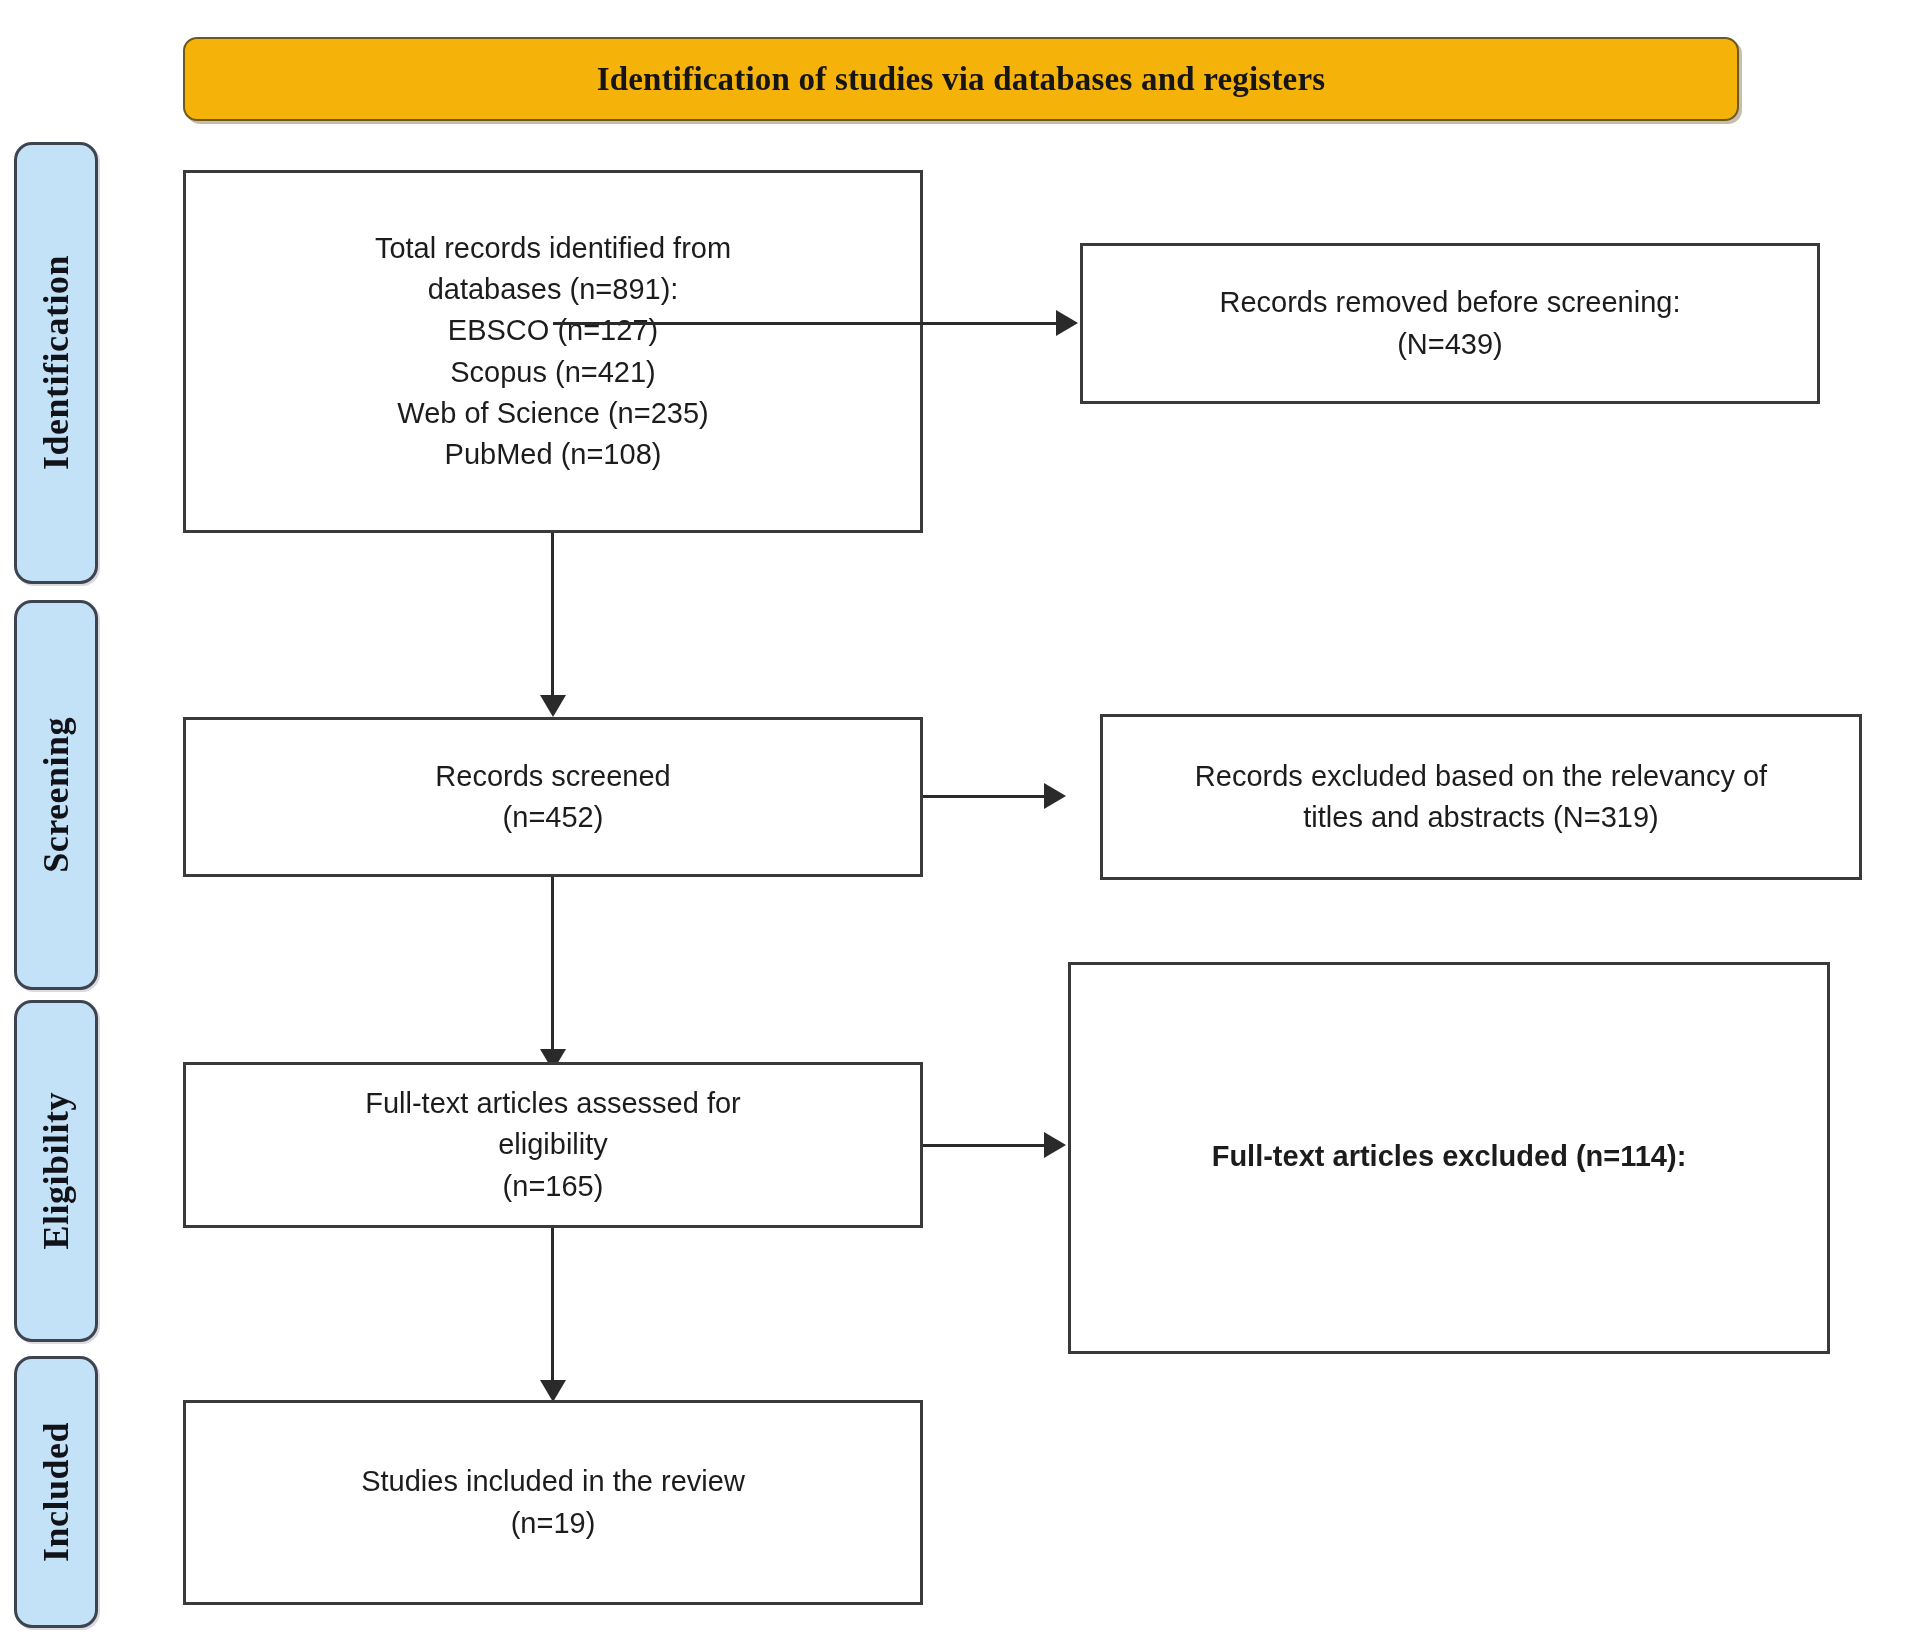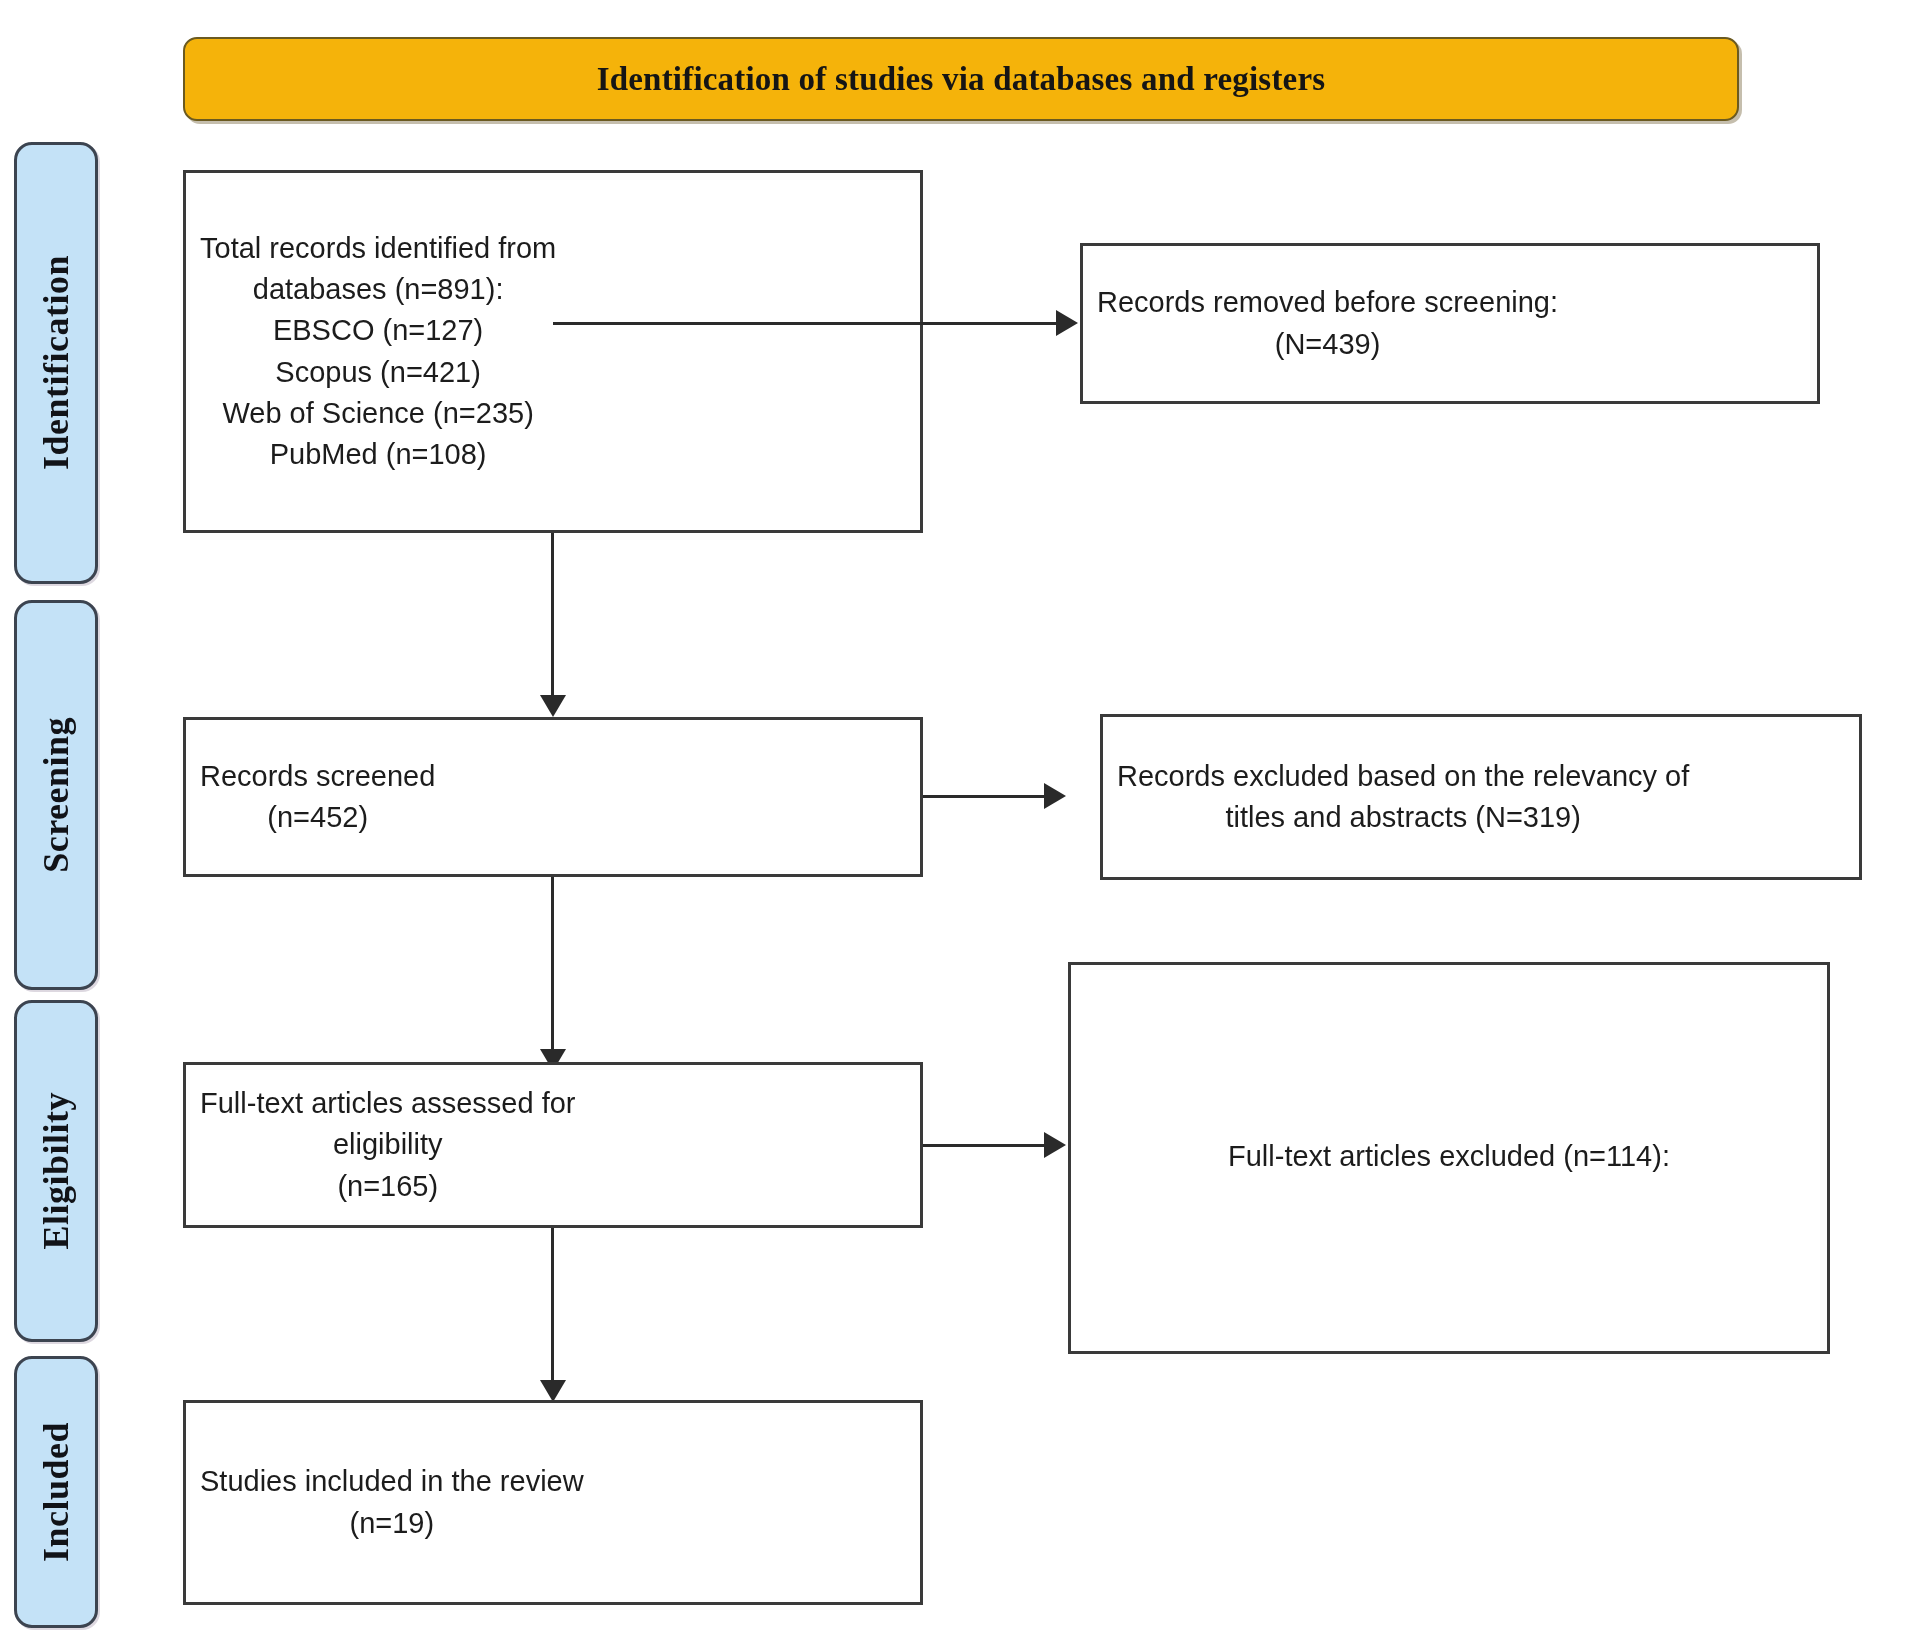--- a/index.html
+++ b/index.html
@@ -69,34 +69,36 @@
   }
 
   
   .flow-box {
     position: absolute;
     background: #ffffff;
     border: 3px solid #3a3a3a;
     box-sizing: border-box;
     display: flex;
     align-items: center;
+    justify-content: center;
   }
   .flow-box .box-text {
     font-family: "Liberation Sans", sans-serif;
     font-size: 29px;
     line-height: 1.42;
     color: #1c1c1c;
     text-align: center;
     padding: 0 14px;
     white-space: pre-line;
   }
   .flow-box.left-align .box-text {
     text-align: left;
     width: 100%;
     padding: 0 26px;
+    font-weight: bold;
   }
   .excl-title {
     display: block;
     text-align: center;
     margin-bottom: 2px;
   }
 
   
   .v-line {
     position: absolute;

